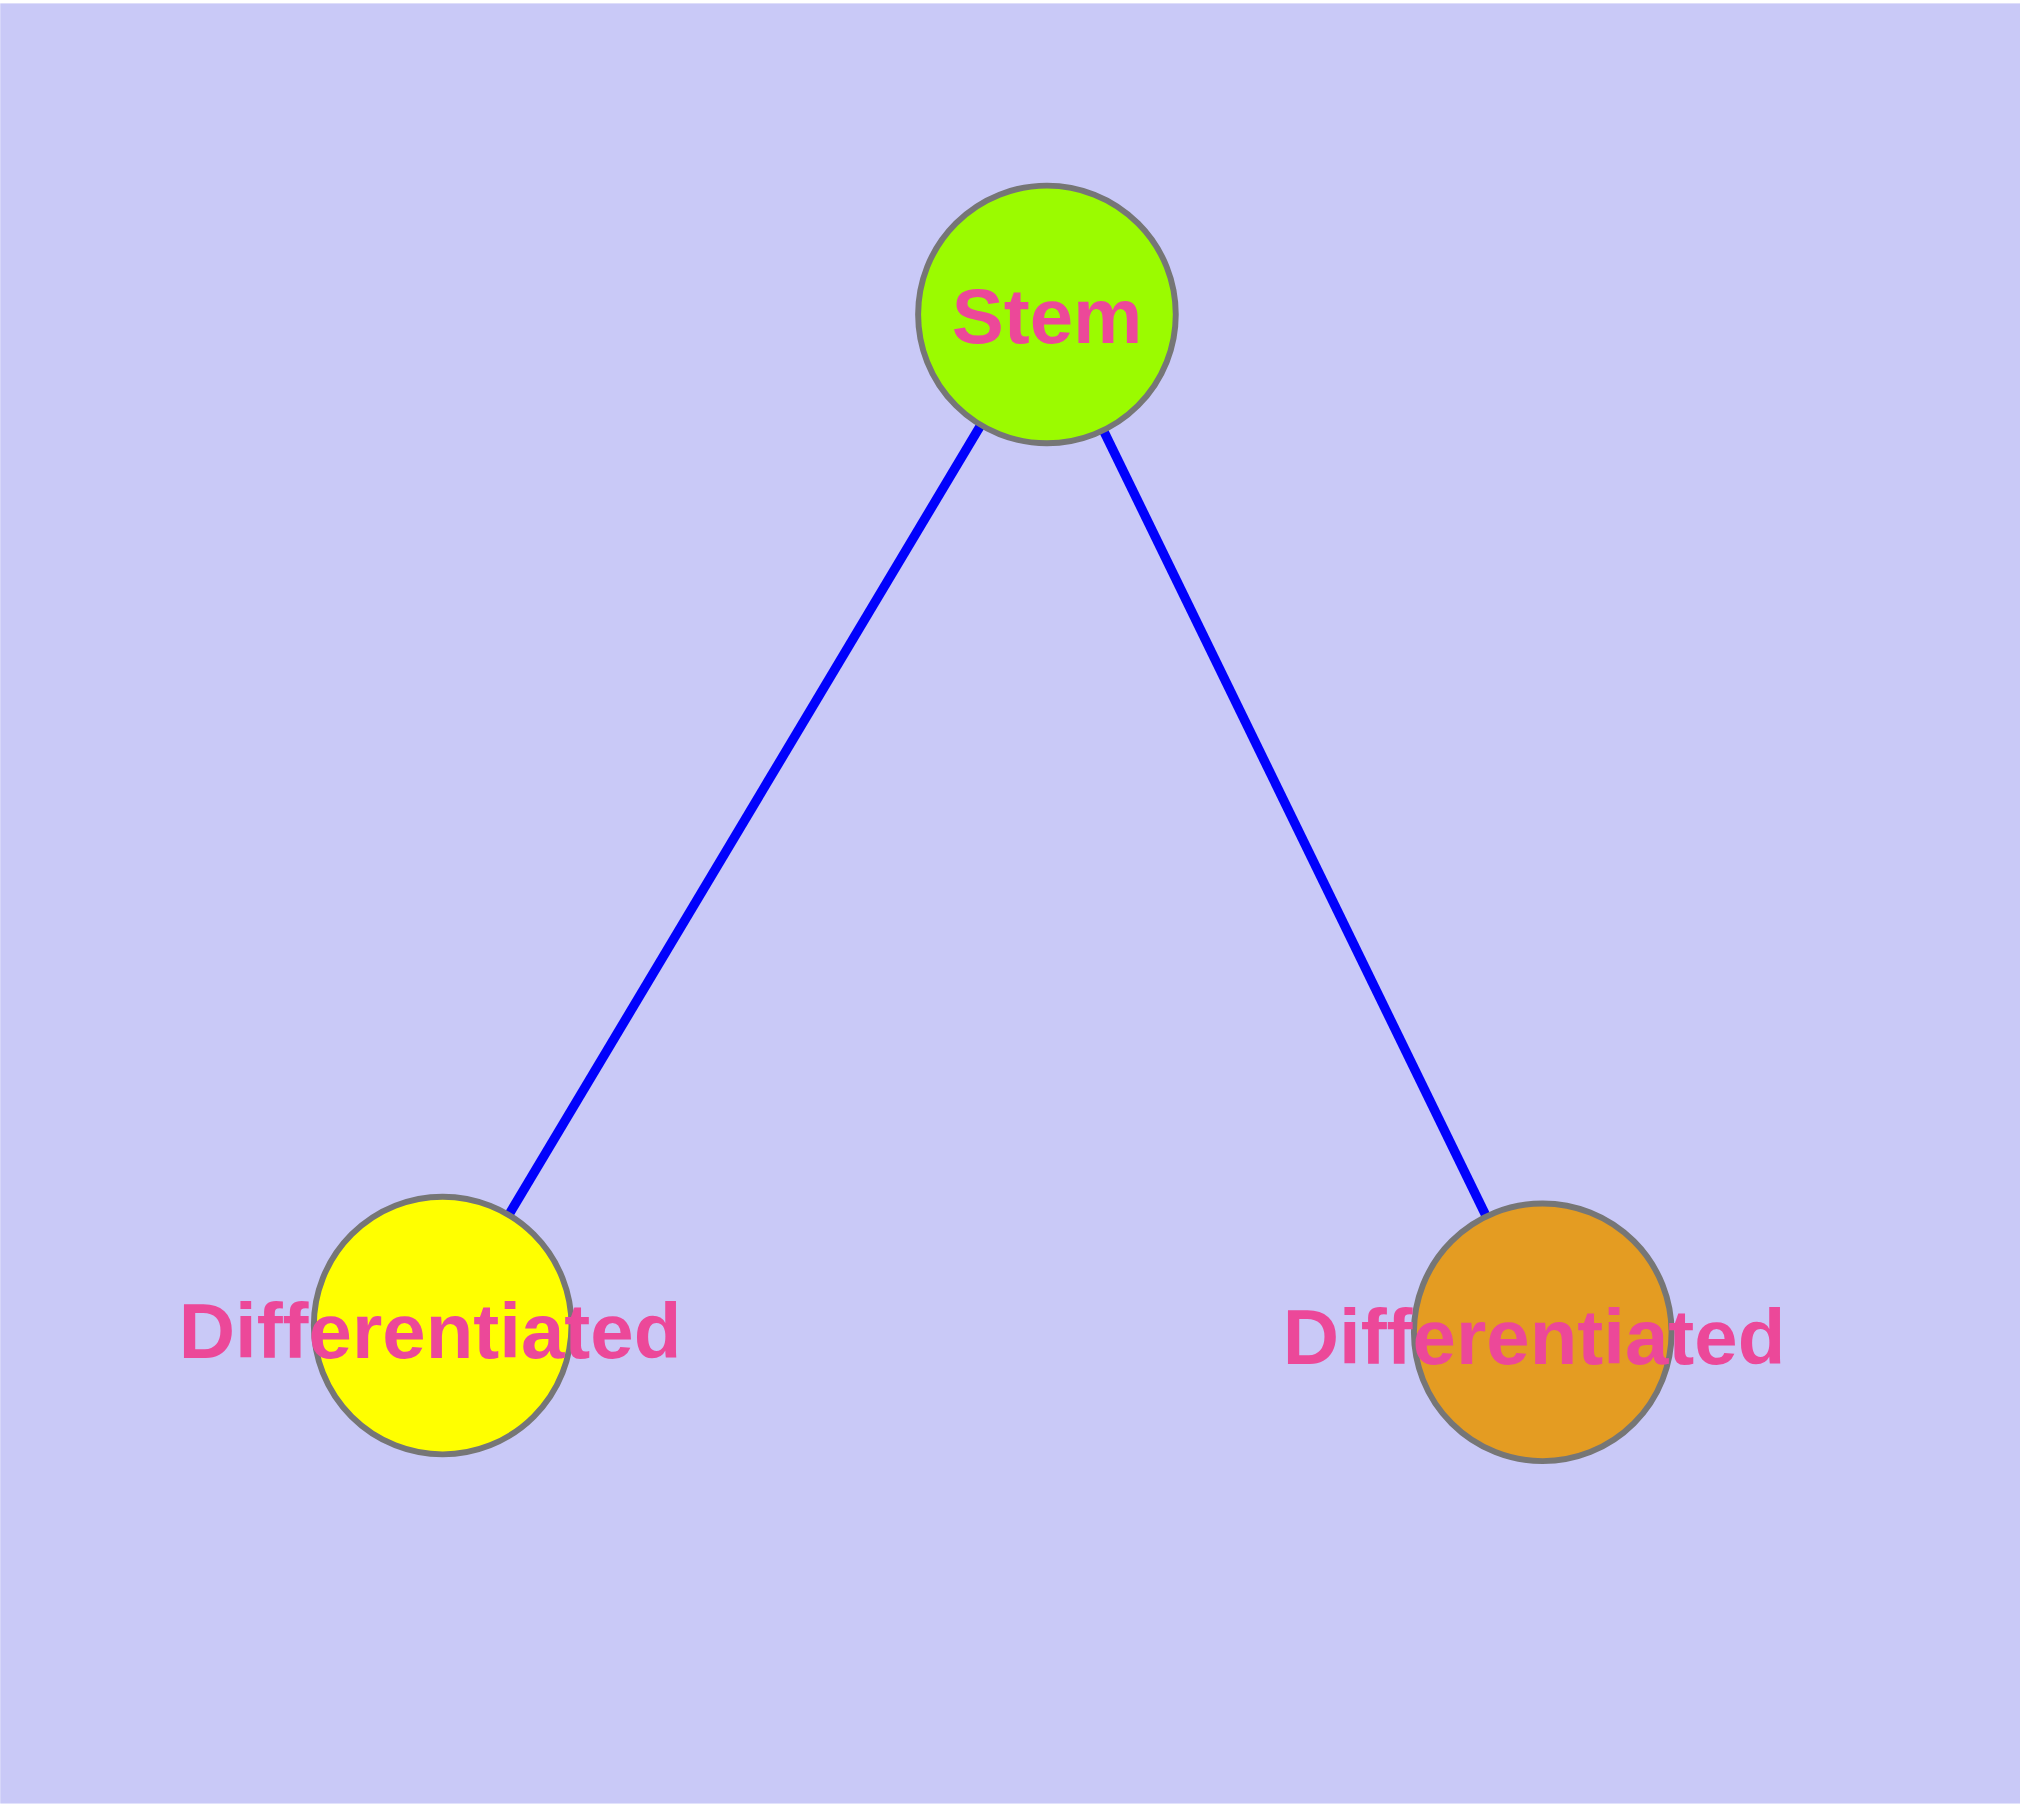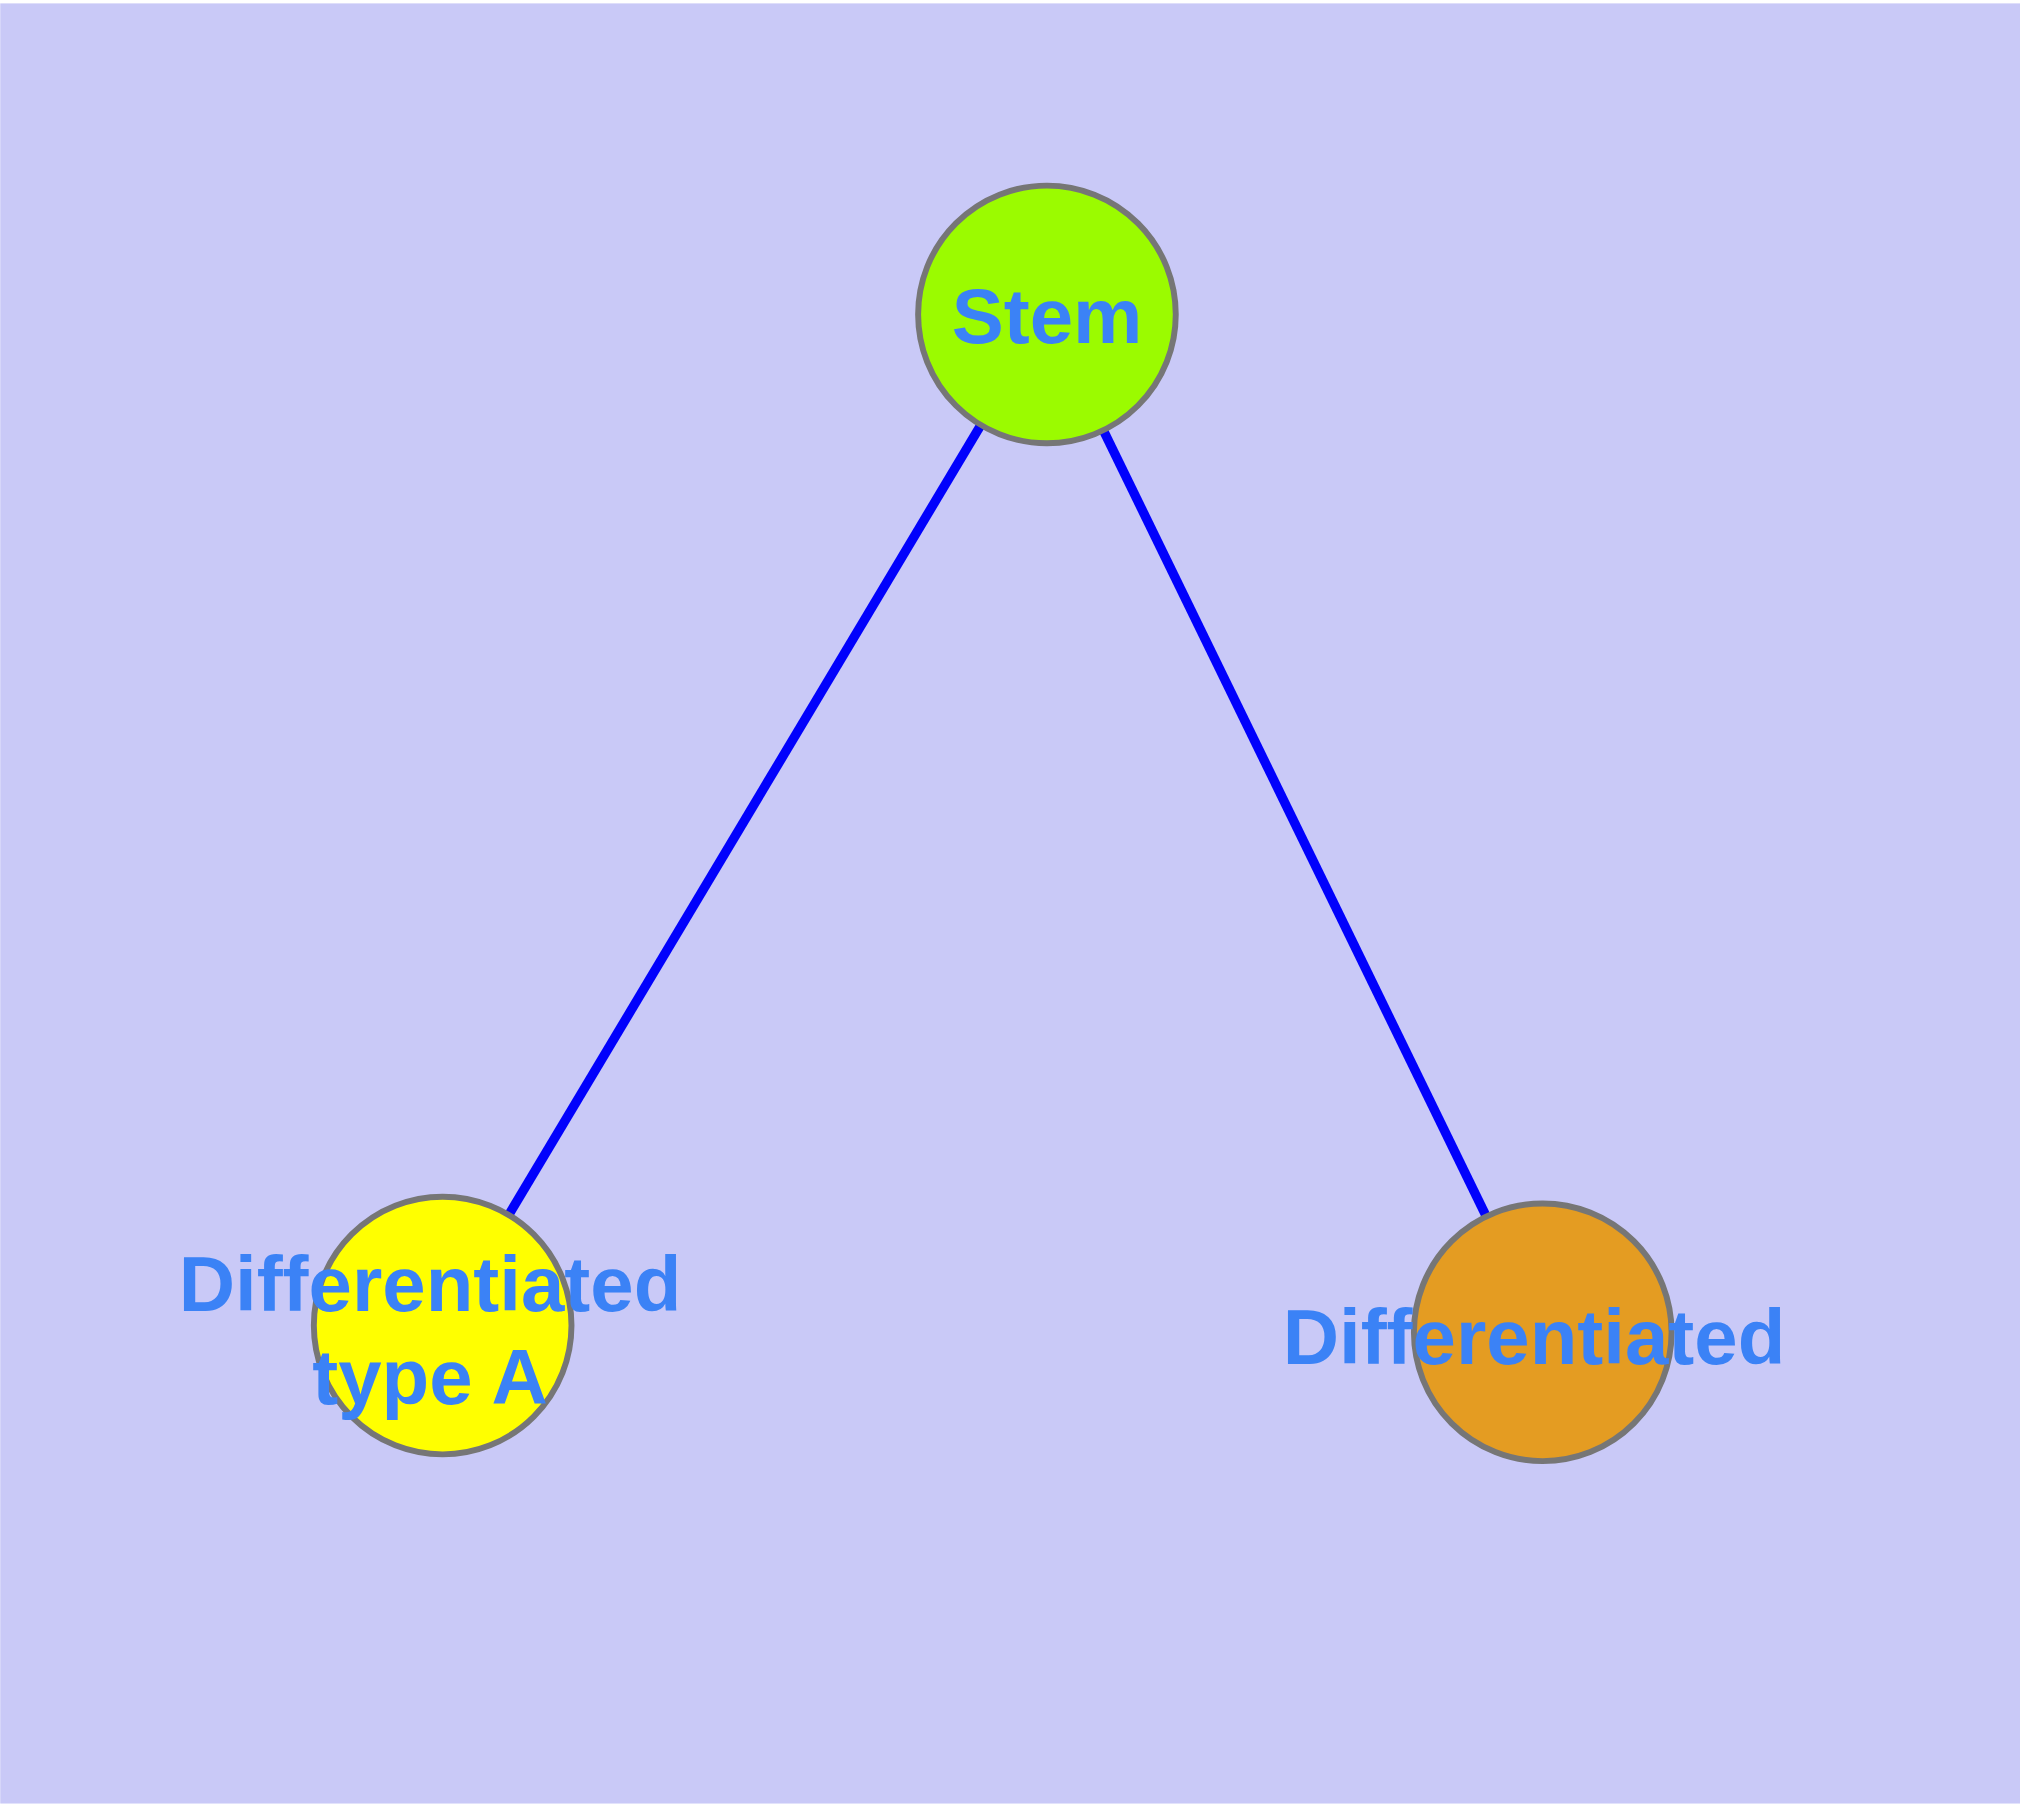--- a/index.html
+++ b/index.html
@@ -32,21 +32,21 @@
   .node-circle {
     stroke-width: 7;
   }
   .node-label {
     position: absolute;
     transform: translate(-50%, -50%);
     text-align: center;
     font-weight: bold;
     font-size: 78px;
     line-height: 93px;
-    color: #3b82f6;
+    color: #ec4899;
     white-space: nowrap;
     pointer-events: none;
   }
 </style>
 </head>
 <body>
 
 <div class="stage">
 
   <svg class="graph-svg" viewBox="0 0 2384 2138">
@@ -64,21 +64,20 @@
       <circle class="node-circle" cx="1820" cy="1572" r="152" fill="#E49C22"></circle>
     </g>
   </svg>
 
   <div class="node-label" style="left:1047px; top:316px;">
     <div>Stem</div>
   </div>
 
   <div class="node-label" style="left:430px; top:1331px;">
     <div>Differentiated</div>
-    <div>type A</div>
   </div>
 
   <div class="node-label" style="left:1534px; top:1337px;">
     <div>Differentiated</div>
   </div>
 
 </div>
 
 
 </body></html>

